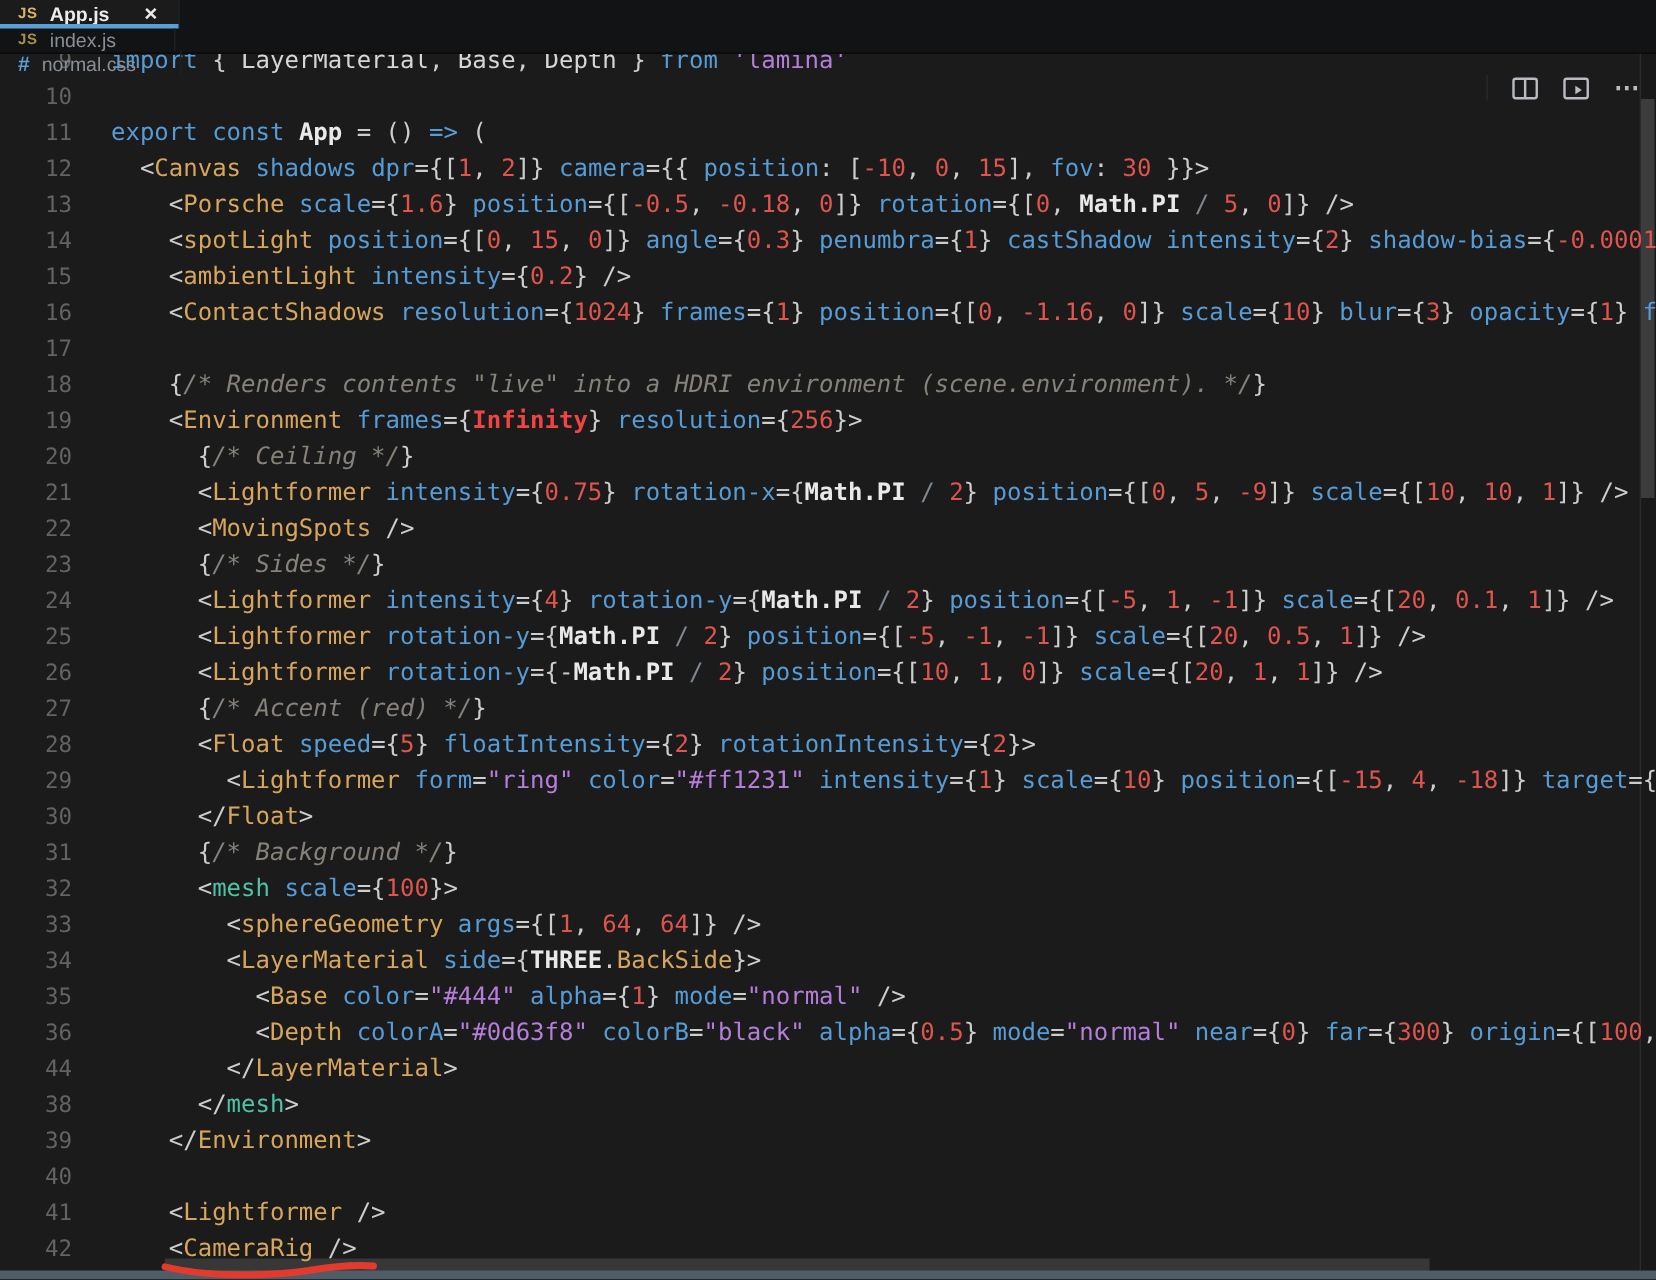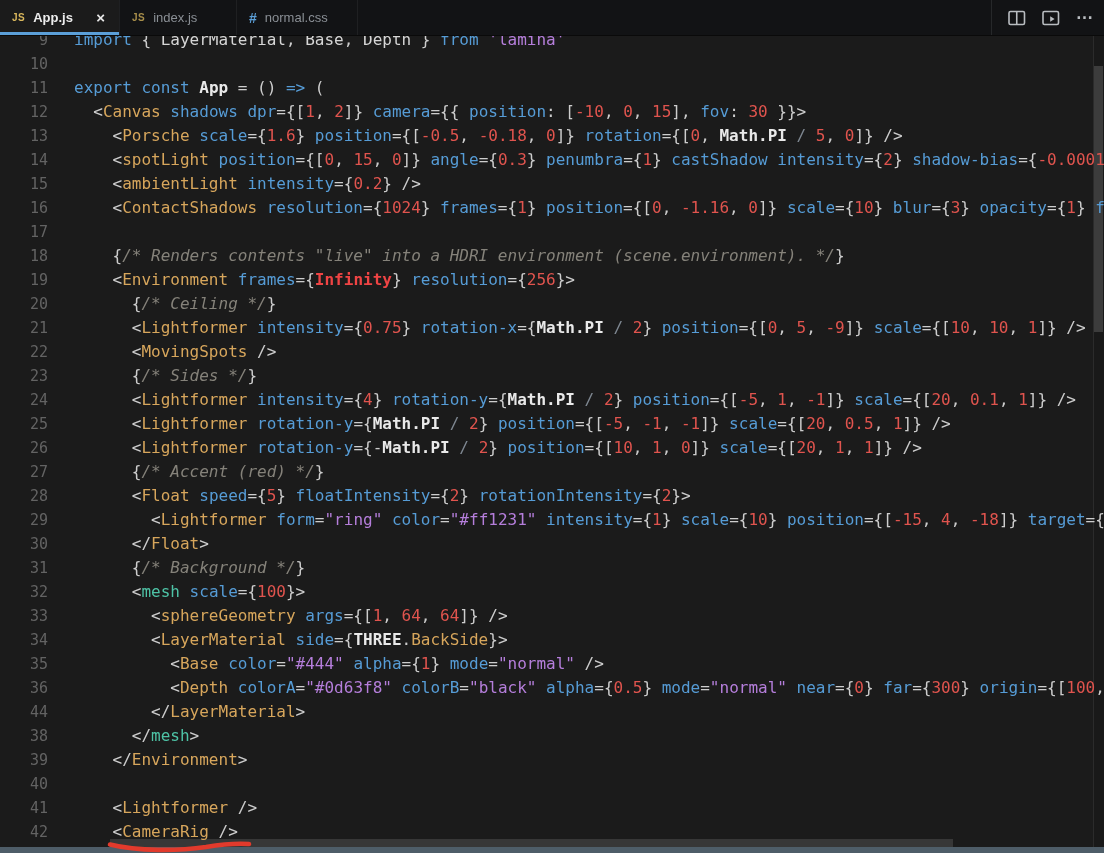--- a/index.html
+++ b/index.html
@@ -6,21 +6,21 @@
   html,body { margin:0; padding:0; }
   body {
     width:1104px; height:853px; position:relative; overflow:hidden;
     background:#1b1b1b; font-family:"Liberation Sans", sans-serif;
   }
 
   
   .tabbar {
     position:absolute; top:0; left:0; right:0; height:36px;
     background:#121315; display:flex; align-items:stretch;
-    border-bottom:1px solid #0a0a0a; z-index:5;
+    border-bottom:1px solid #0a0a0a; z-index:5;flex-direction:column;
   }
   .tab {
     display:flex; align-items:center; gap:8px; padding:0 12px;
     border-right:1px solid #1f2022; color:#8a8f95; font-size:13px;
     position:relative; cursor:pointer; flex:0 0 auto;
   }
   .tab.t1 { width:120px; }
   .tab.t2 { width:117px; }
   .tab.t3 { width:121px; }
   .tab.active { background:#1b1b1b; color:#ececec; font-weight:bold; }

